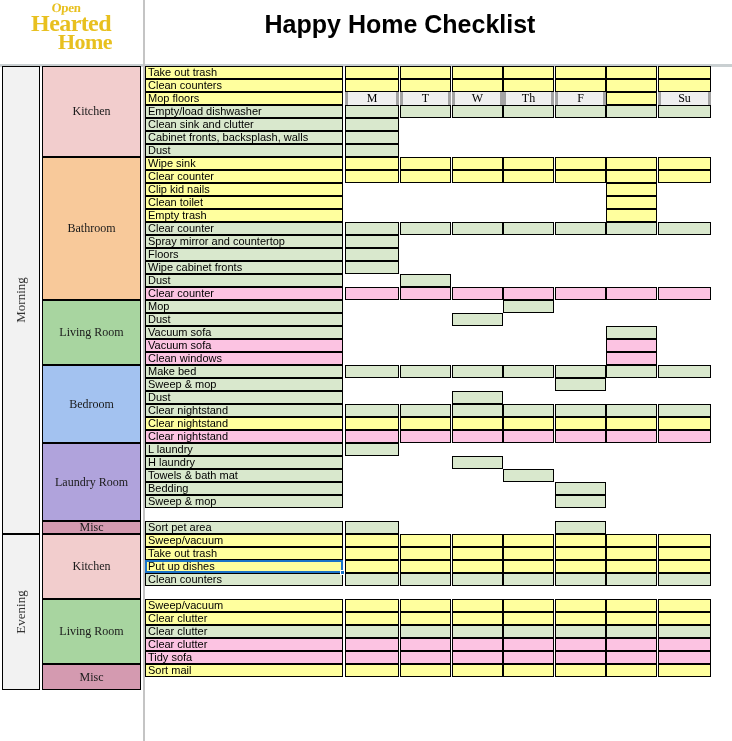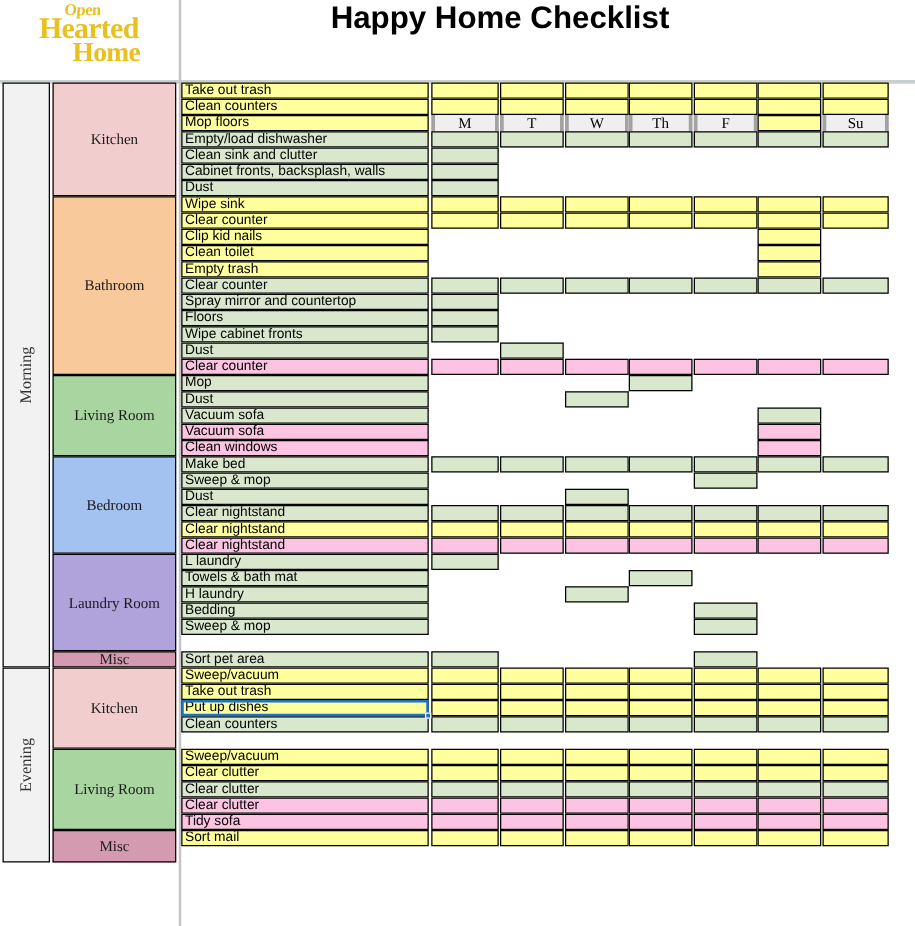--- a/index.html
+++ b/index.html
@@ -33,21 +33,21 @@
     font-size:24px;display:block;letter-spacing:-0.6px;
     margin-top:-1px;margin-bottom:-4px;
     margin-left:-4px;
   }
   .logo .l-home{
     font-size:22px;display:block;letter-spacing:-0.6px;
     margin-left:24px;
   }
 
   .app-title{
-    position:absolute;left:150px;top:0;width:500px;height:30px;
+    position:absolute;left:150px;top:10px;width:500px;height:30px;
     font-family:"Liberation Sans", sans-serif;
     font-weight:bold;font-size:25px;
     color:#000;
     text-align:center;
     white-space:nowrap;
   }
 
   
   .pane-vline{position:absolute;left:143px;top:0;width:2px;height:741px;background:#c4c4c4;}
   .pane-hline{position:absolute;left:0px;top:64px;width:732px;height:3px;background:#c9cfd1;}
@@ -479,35 +479,35 @@
               <div class="chore" style="background: rgb(217, 232, 205);">L laundry</div>
               <div class="daycell" style="left: 201px; width: 54px; background: rgb(217, 232, 205);"></div>
               <div class="daycell empty" style="left: 256px; width: 51px;"></div>
               <div class="daycell empty" style="left: 308px; width: 51px;"></div>
               <div class="daycell empty" style="left: 359px; width: 51px;"></div>
               <div class="daycell empty" style="left: 411px; width: 51px;"></div>
               <div class="daycell empty" style="left: 462px; width: 51px;"></div>
               <div class="daycell empty" style="left: 514px; width: 53px;"></div>
             </div>
             <div class="row">
+              <div class="chore" style="background: rgb(217, 232, 205);">H laundry</div>
+              <div class="daycell empty" style="left: 201px; width: 54px;"></div>
+              <div class="daycell empty" style="left: 256px; width: 51px;"></div>
+              <div class="daycell" style="left: 308px; width: 51px; background: rgb(217, 232, 205);"></div>
+              <div class="daycell empty" style="left: 359px; width: 51px;"></div>
+              <div class="daycell empty" style="left: 411px; width: 51px;"></div>
+              <div class="daycell empty" style="left: 462px; width: 51px;"></div>
+              <div class="daycell empty" style="left: 514px; width: 53px;"></div>
+            </div>
+            <div class="row">
               <div class="chore" style="background: rgb(217, 232, 205);">Towels &amp; bath mat</div>
               <div class="daycell empty" style="left: 201px; width: 54px;"></div>
               <div class="daycell empty" style="left: 256px; width: 51px;"></div>
               <div class="daycell empty" style="left: 308px; width: 51px;"></div>
               <div class="daycell" style="left: 359px; width: 51px; background: rgb(217, 232, 205);"></div>
-              <div class="daycell empty" style="left: 411px; width: 51px;"></div>
-              <div class="daycell empty" style="left: 462px; width: 51px;"></div>
-              <div class="daycell empty" style="left: 514px; width: 53px;"></div>
-            </div>
-            <div class="row">
-              <div class="chore" style="background: rgb(217, 232, 205);">H laundry</div>
-              <div class="daycell empty" style="left: 201px; width: 54px;"></div>
-              <div class="daycell empty" style="left: 256px; width: 51px;"></div>
-              <div class="daycell" style="left: 308px; width: 51px; background: rgb(217, 232, 205);"></div>
-              <div class="daycell empty" style="left: 359px; width: 51px;"></div>
               <div class="daycell empty" style="left: 411px; width: 51px;"></div>
               <div class="daycell empty" style="left: 462px; width: 51px;"></div>
               <div class="daycell empty" style="left: 514px; width: 53px;"></div>
             </div>
             <div class="row">
               <div class="chore" style="background: rgb(217, 232, 205);">Bedding</div>
               <div class="daycell empty" style="left: 201px; width: 54px;"></div>
               <div class="daycell empty" style="left: 256px; width: 51px;"></div>
               <div class="daycell empty" style="left: 308px; width: 51px;"></div>
               <div class="daycell empty" style="left: 359px; width: 51px;"></div>

